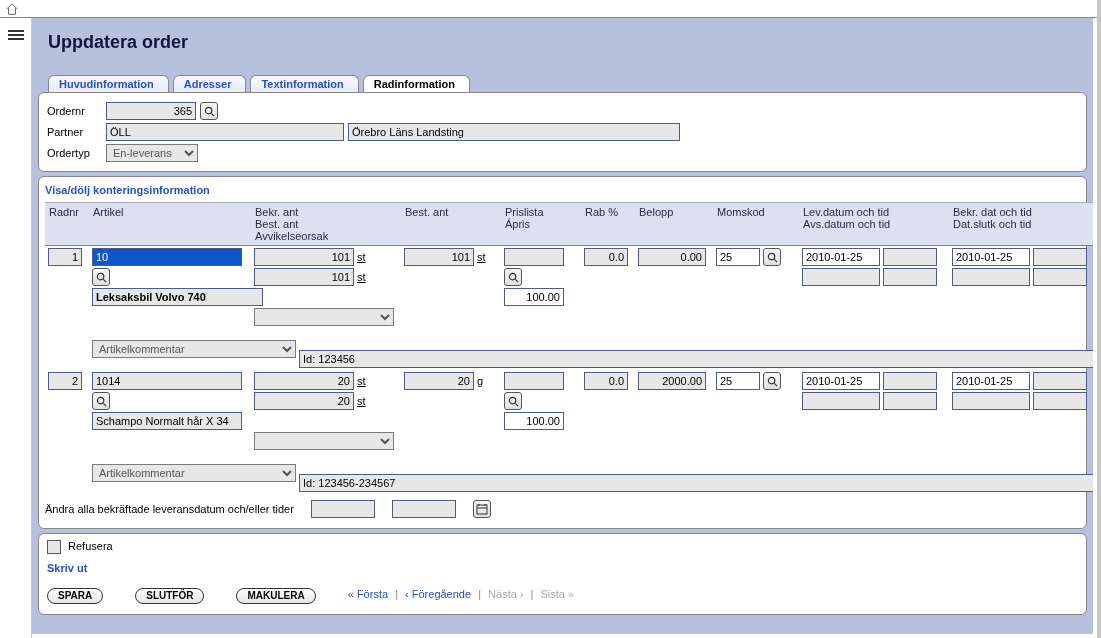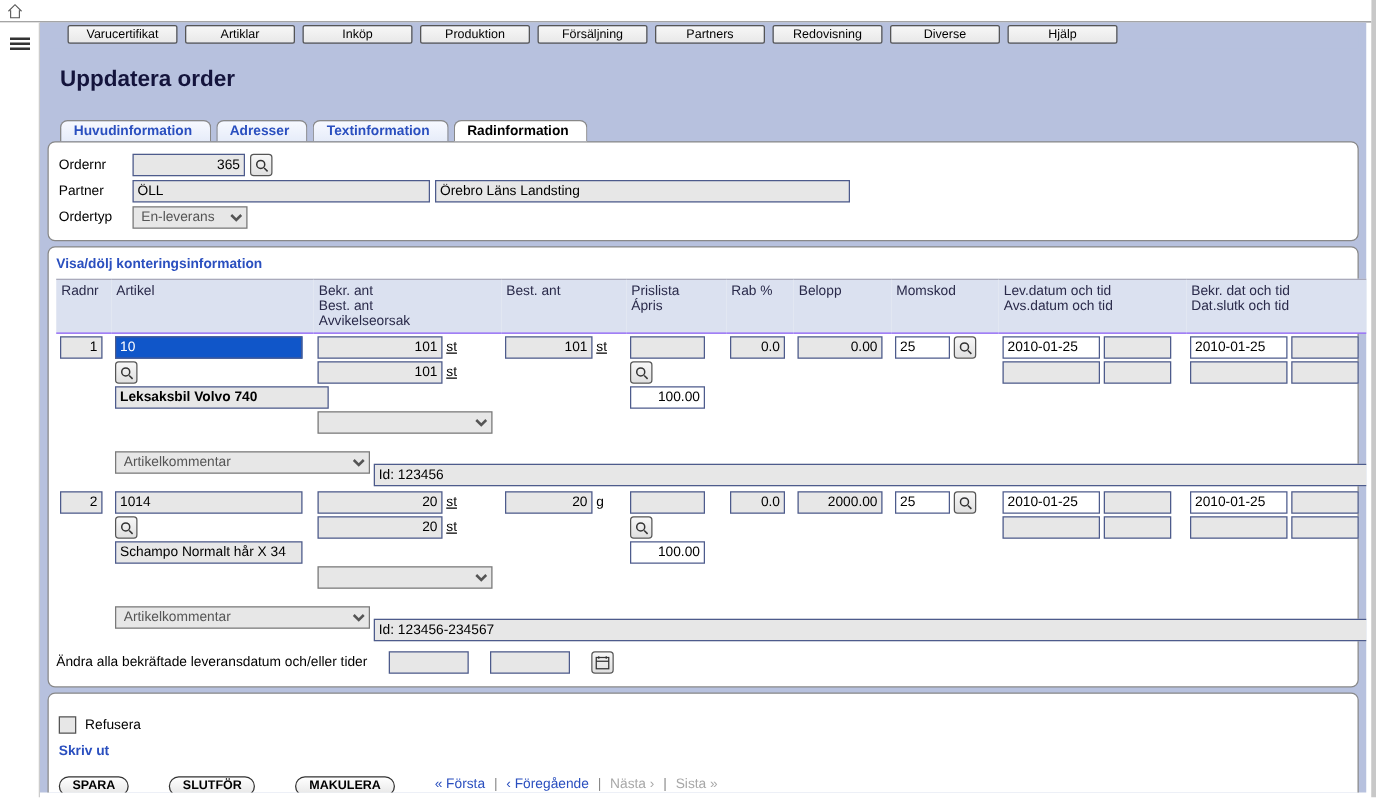--- a/index.html
+++ b/index.html
@@ -222,21 +222,21 @@
     width: 18px; height: 18px;
     display:inline-flex; align-items:center; justify-content:center;
     border: 1px solid #555; border-radius: 3px;
     background: linear-gradient(#f7f7f7,#e0e0e0);
     cursor: pointer;
   }
   .panel-footer {
     background: #fff;
     border: 1px solid #888;
     border-radius: 6px;
-    padding: 18px 8px 10px 8px;
+    padding: 6px 8px 10px 8px;
   }
   .checkbox-fake {
     width: 14px; height: 14px;
     border: 1px solid #555;
     background: #e7e7e7;
     display: inline-block;
     vertical-align: middle;
     margin-right: 4px;
   }
   .print-link {
@@ -285,31 +285,20 @@
   <div class="sidebar">
     <div class="sidebar-icon">
       <div></div>
         <div></div>
         <div></div>
     </div>
   </div>
 
   <div class="main-area">
 
-    <div class="menu-bar">
-      <div class="menu-btn">Varucertifikat</div>
-      <div class="menu-btn">Artiklar</div>
-      <div class="menu-btn">Inköp</div>
-      <div class="menu-btn">Produktion</div>
-      <div class="menu-btn">Försäljning</div>
-      <div class="menu-btn">Partners</div>
-      <div class="menu-btn">Redovisning</div>
-      <div class="menu-btn">Diverse</div>
-      <div class="menu-btn">Hjälp</div>
-    </div>
 
     <div class="page-title">Uppdatera order</div>
 
     <div class="tab-bar">
       <div class="tab">Huvudinformation</div>
       <div class="tab">Adresser</div>
       <div class="tab">Textinformation</div>
       <div class="tab active">Radinformation</div>
     </div>
 

